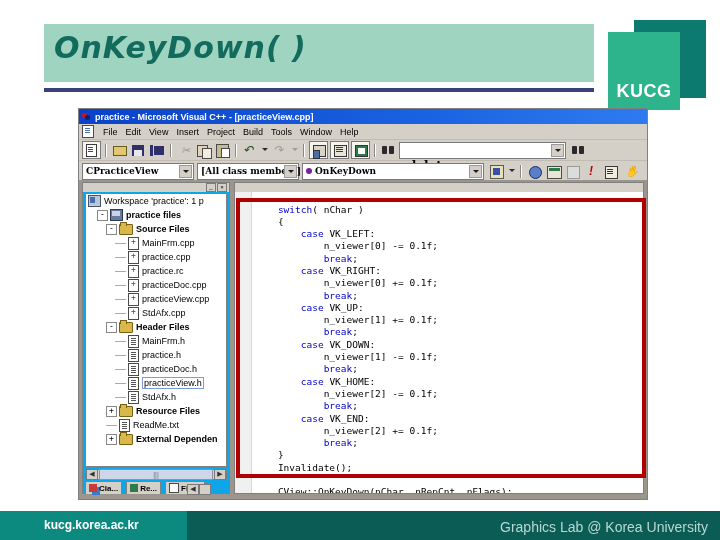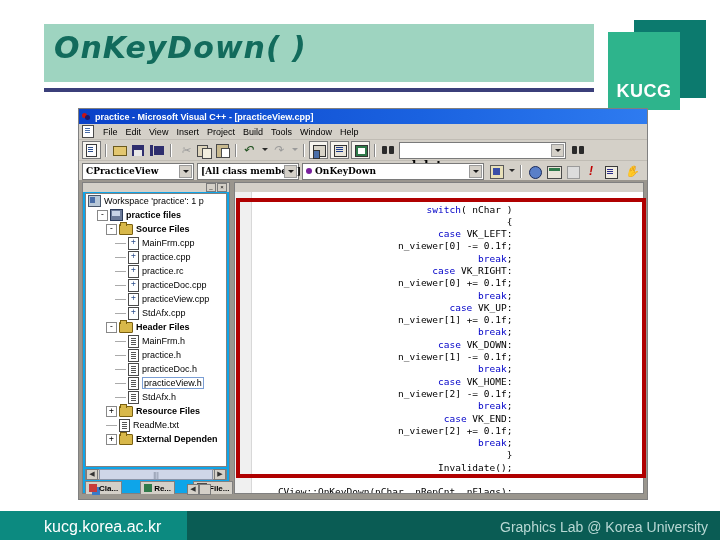--- a/index.html
+++ b/index.html
@@ -179,32 +179,32 @@
   }
   .sc-arrow{width:10px;height:9px;background:#d4d0c8;border:1px solid #7a7a7a;font-size:7px;
     line-height:8px;text-align:center;color:#333;flex:none;}
   .sc-thumb{flex:1;height:9px;background:#cfd6e8;border:1px solid #8a94a8;margin:0 1px;
     display:flex;align-items:center;justify-content:center;color:#6a7488;font-size:7px;}
   #tree-tabs{
     position:absolute;left:2px;top:298px;width:144px;height:13px;display:flex;align-items:flex-start;
   }
   .tree-tab{
     height:12px;background:#d4d0c8;border:1px solid #808080;border-bottom:none;
-    display:flex;align-items:center;padding:0 3px;margin-right:18px;font-size:8px;color:#000;
+    display:flex;align-items:center;padding:0 3px;margin-right:4px;font-size:8px;color:#000;
     font-weight:bold;
   }
   .tab-ic{width:8px;height:8px;margin-right:2px;flex:none;}
   .tab-ic.cls{background:#c83a3a;box-shadow:3px 3px 0 #3a7ac8;}
   .tab-ic.res{background:#2f7a4a;}
   .tab-ic.fil{background:#ffffff;border:1px solid #4a4a4a;}
 
   
   #editor-panel{
     position:absolute;left:155px;top:2px;width:410px;height:312px;background:#ffffff;
-    border:1px solid #808080;box-sizing:border-box;overflow:hidden;text-align:right;
+    border:1px solid #808080;box-sizing:border-box;overflow:hidden;
   }
   #editor-caption{height:9px;background:#d4d0c8;}
   #editor-margin{
     position:absolute;left:0;top:9px;width:16px;height:303px;background:#f0f0f0;
     border-right:1px solid #d8d8d8;
   }
   #code{
     position:absolute;left:20px;top:11px;
     font-family:"DejaVu Sans Mono", monospace;font-size:9.5px;line-height:12.3px;
     color:#000000;white-space:pre;
@@ -216,21 +216,21 @@
   }
   #ed-hscroll{
     position:absolute;left:108px;top:304px;width:20px;height:11px;display:flex;
   }
 
   
   #footer{position:absolute;left:0;top:511px;width:720px;height:29px;}
   #footer-left{position:absolute;left:0;top:0;width:187px;height:29px;background:#0c8a80;}
   #footer-right{position:absolute;left:187px;top:0;width:533px;height:29px;background:#0a5c54;}
   #footer-url{
-    position:absolute;left:44px;top:7px;color:#ffffff;font-size:16px;font-weight:normal;
+    position:absolute;left:44px;top:7px;color:#ffffff;font-size:12px;font-weight:bold;
   }
   #footer-credit{
     position:absolute;right:12px;top:8px;color:#b8d8d4;font-size:14px;
   }
 </style>
 </head>
 <body>
 
 <div id="slide-header">
   <div id="title-banner">

